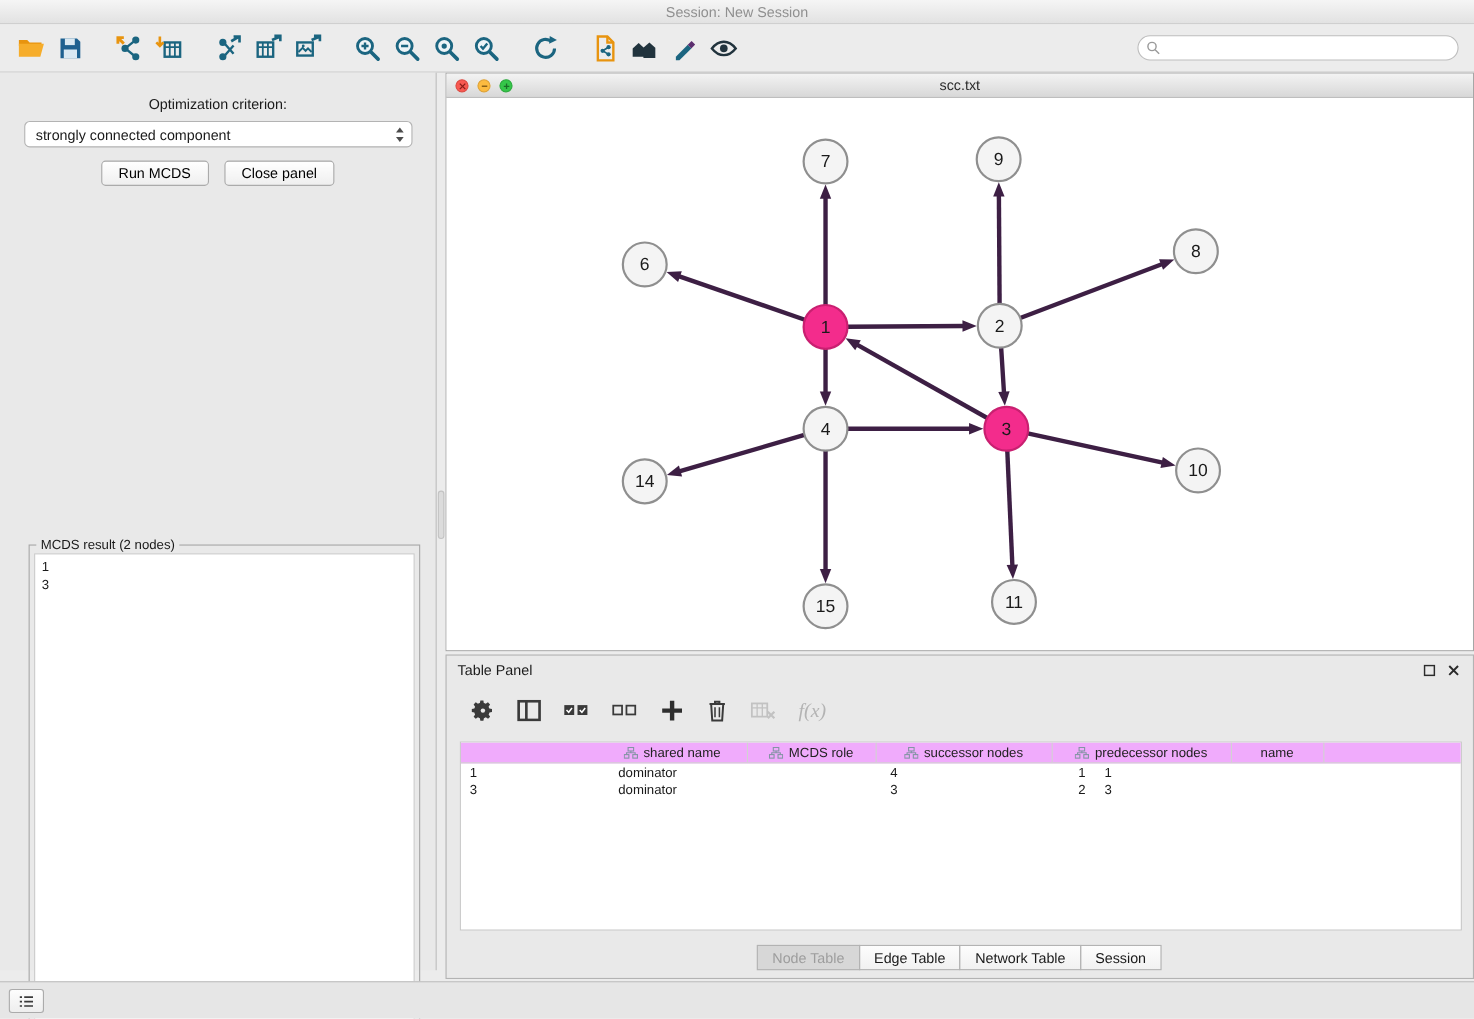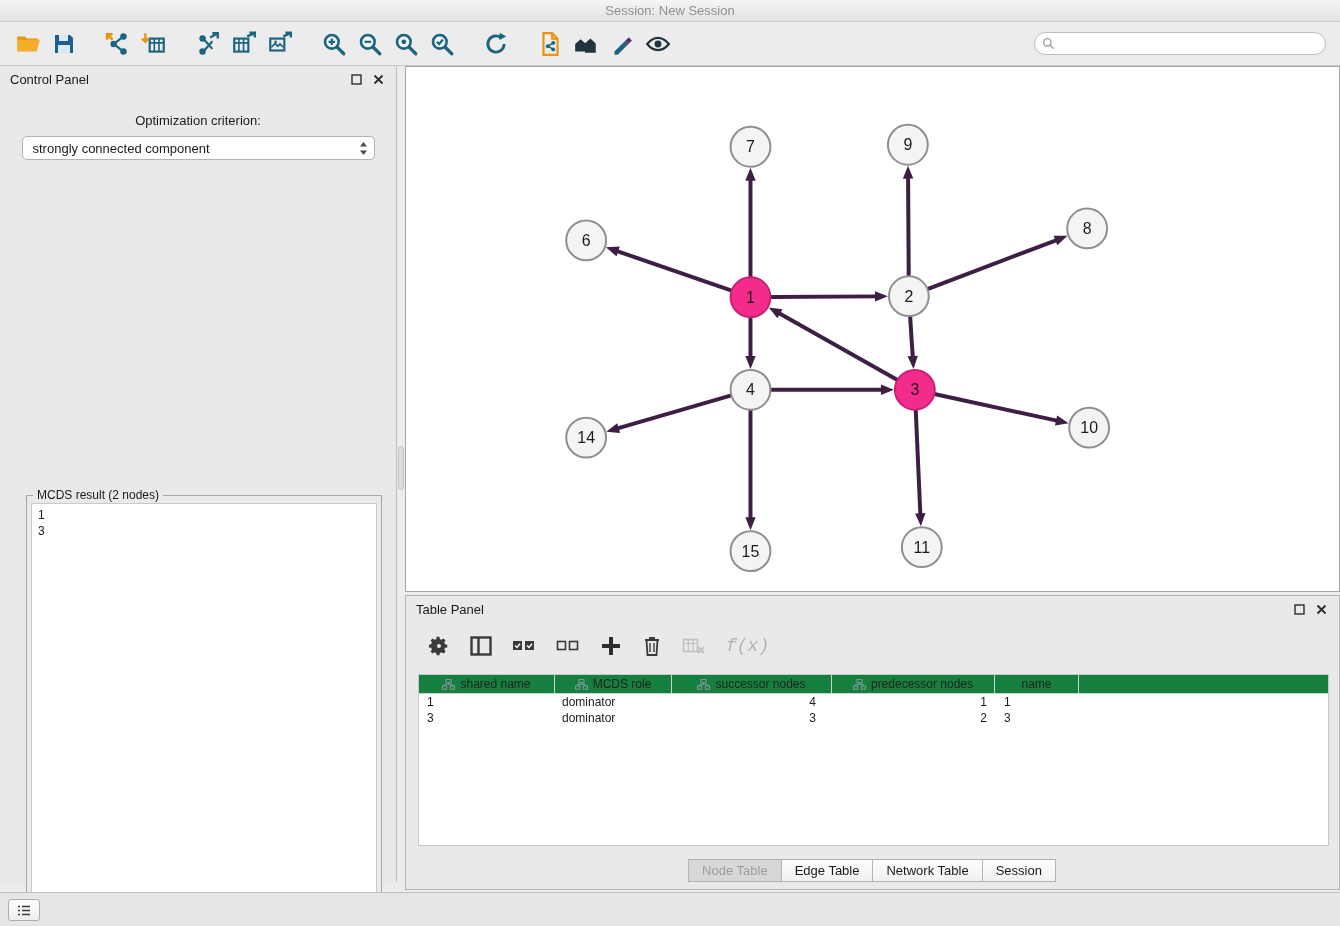--- a/index.html
+++ b/index.html
@@ -121,27 +121,27 @@
   .net-canvas { position:absolute; left:0; right:0; top:22px; bottom:0; background:#ffffff; }
   .net-canvas svg { width:100%; height:100%; display:block; }
 
   
   .table-panel {
     position:absolute; left:0; top:529px; right:0; height:295px;
     background:#e9e9e9; border:1px solid #b3b3b3;
   }
   .tp-toolbar { display:flex; align-items:center; gap:20px; margin:8px 0 0 22px; height:32px; }
   .tp-icon { display:flex; align-items:center; justify-content:center; }
-  .fx-label { font-family:Liberation Mono, monospace; font-style:italic; font-size:18px; color:#b3b3b3; }
+  .fx-label { font-family:Liberation Serif, serif; font-style:italic; font-size:18px; color:#b3b3b3; }
 
   .table-wrap {
     position:absolute; left:12px; right:10px; top:78px; height:172px;
     background:#ffffff; border:1px solid #c7c7c7; overflow:hidden;
   }
-  .thead { display:flex; height:19px; background:#15803d; border-bottom:1px solid #d2d2d2; }
+  .thead { display:flex; height:19px; background:#f0abfc; border-bottom:1px solid #d2d2d2;justify-content:center; }
   .th {
     display:flex; align-items:center; justify-content:center; gap:5px;
     border-right:1px solid #d2d2d2; font-size:12px; color:#222;
   }
   .c0 { width:136px; } .c1 { width:117px; } .c2 { width:160px; } .c3 { width:163px; } .c4 { width:84px; }
   .trow { display:flex; height:16px; font-size:12px; align-items:center; }
   .td { overflow:hidden; white-space:nowrap; }
   .td.c0 { padding-left:8px; }
   .td.c1 { padding-left:7px; }
   .td.c2 { text-align:right; padding-right:16px; }
@@ -298,61 +298,71 @@
         <circle cx="6.5" cy="6.5" r="4.6" fill="none" stroke="#9a9a9a" stroke-width="1.6"></circle>
         <path d="M10 10l4.5 4.5" stroke="#9a9a9a" stroke-width="1.6"></path>
       </svg>
     <input class="search-input" type="text" value="" style="">
   </div>
 </div>
 
 <div class="main">
 
   <div class="control-panel">
-    <div class="panel-header">
-      <span>Control Panel</span>
-      <span class="spacer"></span>
-      <span class="win-btn">
-        <svg width="11" height="11" viewBox="0 0 11 11">
-            <rect x="1" y="1" width="9" height="9" fill="none" stroke="#2b2b2b" stroke-width="1.4"></rect>
-          </svg>
-      </span>
-      <span class="win-btn">
-        <svg width="11" height="11" viewBox="0 0 11 11">
-            <path d="M1.5 1.5l8 8M9.5 1.5l-8 8" stroke="#2b2b2b" stroke-width="1.8"></path>
-          </svg>
-      </span>
-    </div>
 
 
     <div class="opt-label">Optimization criterion:</div>
 
     <div class="combo">
       <span class="combo-text">strongly connected component</span>
       <svg width="9" height="15" viewBox="0 0 9 15">
           <path d="M4.5 1L8 5.4H1z" fill="#4c4c4c"></path>
           <path d="M4.5 14L1 9.6h7z" fill="#4c4c4c"></path>
         </svg>
     </div>
 
+    <div class="btn-row">
+      <button class="push-btn">Run MCDS</button>
+      <button class="push-btn">Close panel</button>
+    </div>
 
     <div class="result-group">
       <div class="result-title">MCDS result (2 nodes)</div>
       <div class="result-list">
         <div>1</div>
         <div>3</div>
       </div>
     </div>
   </div>
 
   <div class="v-splitter"></div>
 
   <div class="right-col">
 
     <div class="net-window">
+      <div class="net-titlebar">
+        <div class="lights">
+          <span class="light red">
+            <svg width="7" height="7" viewBox="0 0 7 7">
+                <path d="M1 1l5 5M6 1L1 6" stroke="#8c1d18" stroke-width="1.2"></path>
+              </svg>
+          </span>
+          <span class="light yellow">
+            <svg width="7" height="7" viewBox="0 0 7 7">
+                <path d="M1 3.5h5" stroke="#8a6116" stroke-width="1.4"></path>
+              </svg>
+          </span>
+          <span class="light green">
+            <svg width="7" height="7" viewBox="0 0 7 7">
+                <path d="M1 3.5h5M3.5 1v5" stroke="#1a6e27" stroke-width="1.2"></path>
+              </svg>
+          </span>
+        </div>
+        <div class="net-title">scc.txt</div>
+      </div>
       <div class="net-canvas">
         <svg viewBox="0 0 935 504" preserveAspectRatio="xMidYMid meet">
             <line x1="345" y1="189" x2="345" y2="90" stroke="#3d1f44" stroke-width="4"></line>
             <polygon points="345,79 350.2,92 339.8,92" fill="#3d1f44"></polygon>
             <line x1="326.09619589063936" y1="202.46959494403905" x2="210.24608657497697" y2="162.44864808953753" stroke="#3d1f44" stroke-width="4"></line>
             <polygon points="199.84899431482864,158.856925308759 213.8343723004629,158.18669952669987 210.4385616713632,168.01667766356738" fill="#3d1f44"></polygon>
             <line x1="364.999604457761" y1="208.87421632416502" x2="472.0006328675824" y2="208.20125388133596" stroke="#3d1f44" stroke-width="4"></line>
             <polygon points="483.00041531935096,208.13207285962673 470.0333761775234,213.41372940793732 469.96796866608923,203.0139350899016" fill="#3d1f44"></polygon>
             <line x1="345" y1="229" x2="345" y2="270" stroke="#3d1f44" stroke-width="4"></line>
             <polygon points="345,281 339.8,268 350.2,268" fill="#3d1f44"></polygon>

